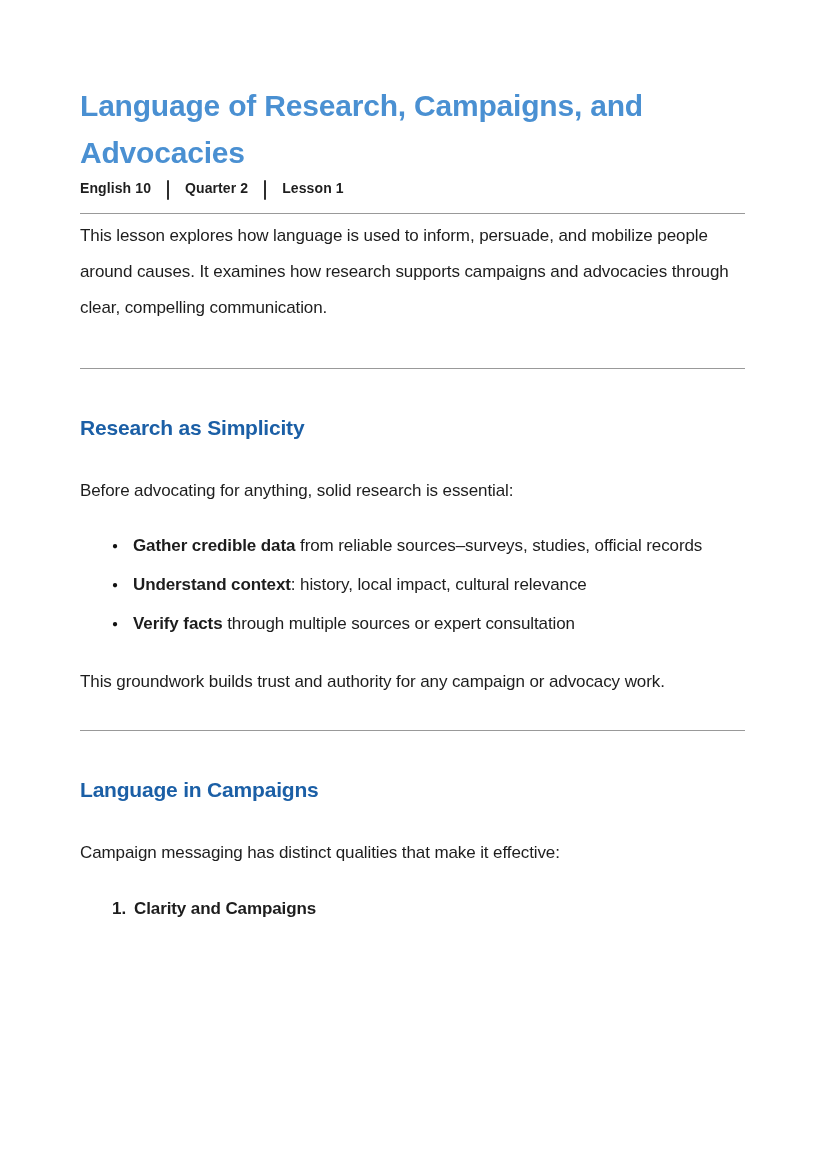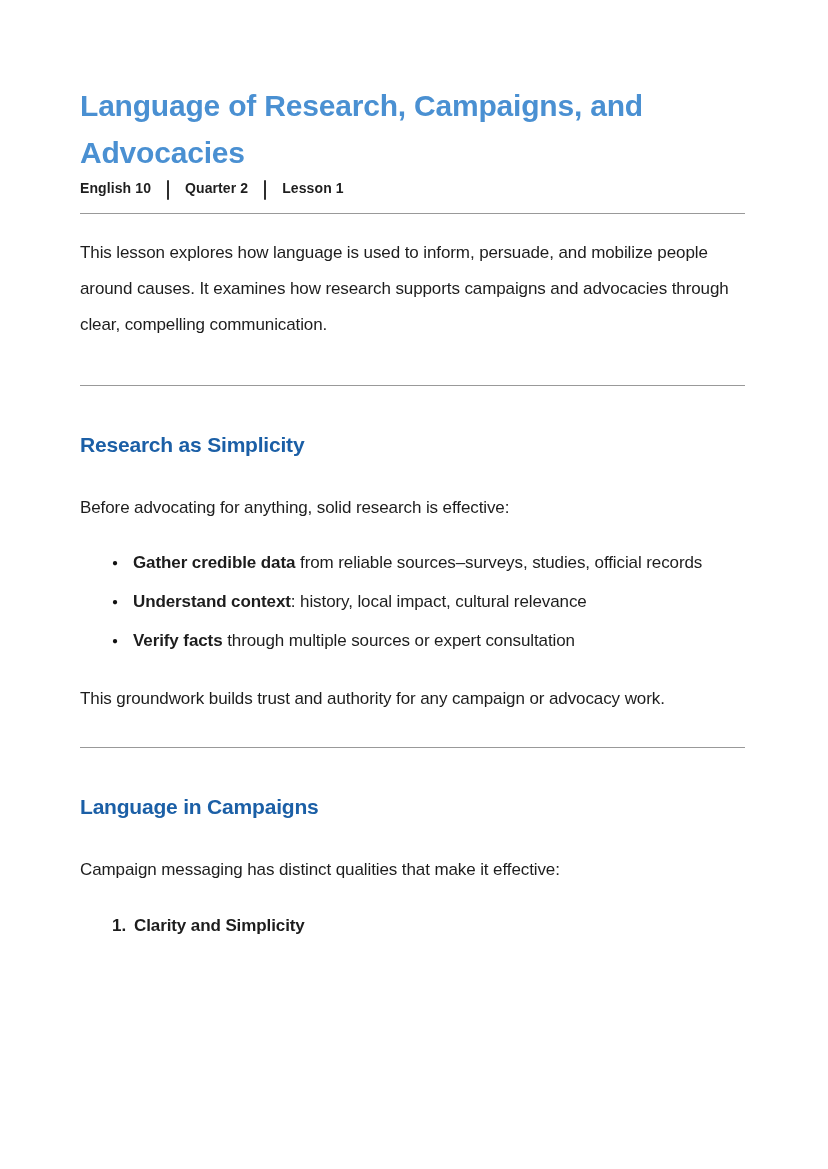--- a/index.html
+++ b/index.html
@@ -51,21 +51,21 @@
   }
   .hr1{margin-top:13px;}
   .hr2{margin-top:42px;}
   .hr3{margin-top:30px;}
   p.body{
     font-size:17px;
     line-height:36px;
     color:var(--body-text);
     letter-spacing:-0.1px;
   }
-  .intro{margin-top:21px;}
+  .intro{margin-top:4px;}
   h2.section{
     font-size:21px;
     font-weight:700;
     color:var(--heading-blue);
     letter-spacing:-0.2px;
     margin-top:47px;
   }
   .lead{margin-top:33px;}
   ul.bullets{
     list-style:none;
@@ -150,21 +150,21 @@
     </div>
 
     <hr class="rule hr1">
 
     <p class="body intro">This lesson explores how language is used to inform, persuade, and mobilize people around causes. It examines how research supports campaigns and advocacies through clear, compelling communication.</p>
 
     <hr class="rule hr2">
 
     <h2 class="section">Research as Simplicity</h2>
 
-    <p class="body lead">Before advocating for anything, solid research is effective:</p>
+    <p class="body lead">Before advocating for anything, solid research is essential:</p>
 
     <ul class="bullets">
       <li>
         <strong>Gather credible data</strong><span> from reliable sources–surveys, studies, official records</span>
       </li>
       <li>
         <strong>Understand context</strong><span>: history, local impact, cultural relevance</span>
       </li>
       <li>
         <strong>Verify facts</strong><span> through multiple sources or expert consultation</span>
@@ -175,20 +175,20 @@
 
     <hr class="rule hr3">
 
     <h2 class="section">Language in Campaigns</h2>
 
     <p class="body lead">Campaign messaging has distinct qualities that make it effective:</p>
 
     <div class="num-item">
       <div class="num-row">
         <span class="num">1.</span>
-        <strong>Clarity and Simplicity</strong>
+        <strong>Clarity and Campaigns</strong>
       </div>
     </div>
 
   </div>
 
   <div class="footer">notesnikots</div>
 </div>
 
 </body></html>

